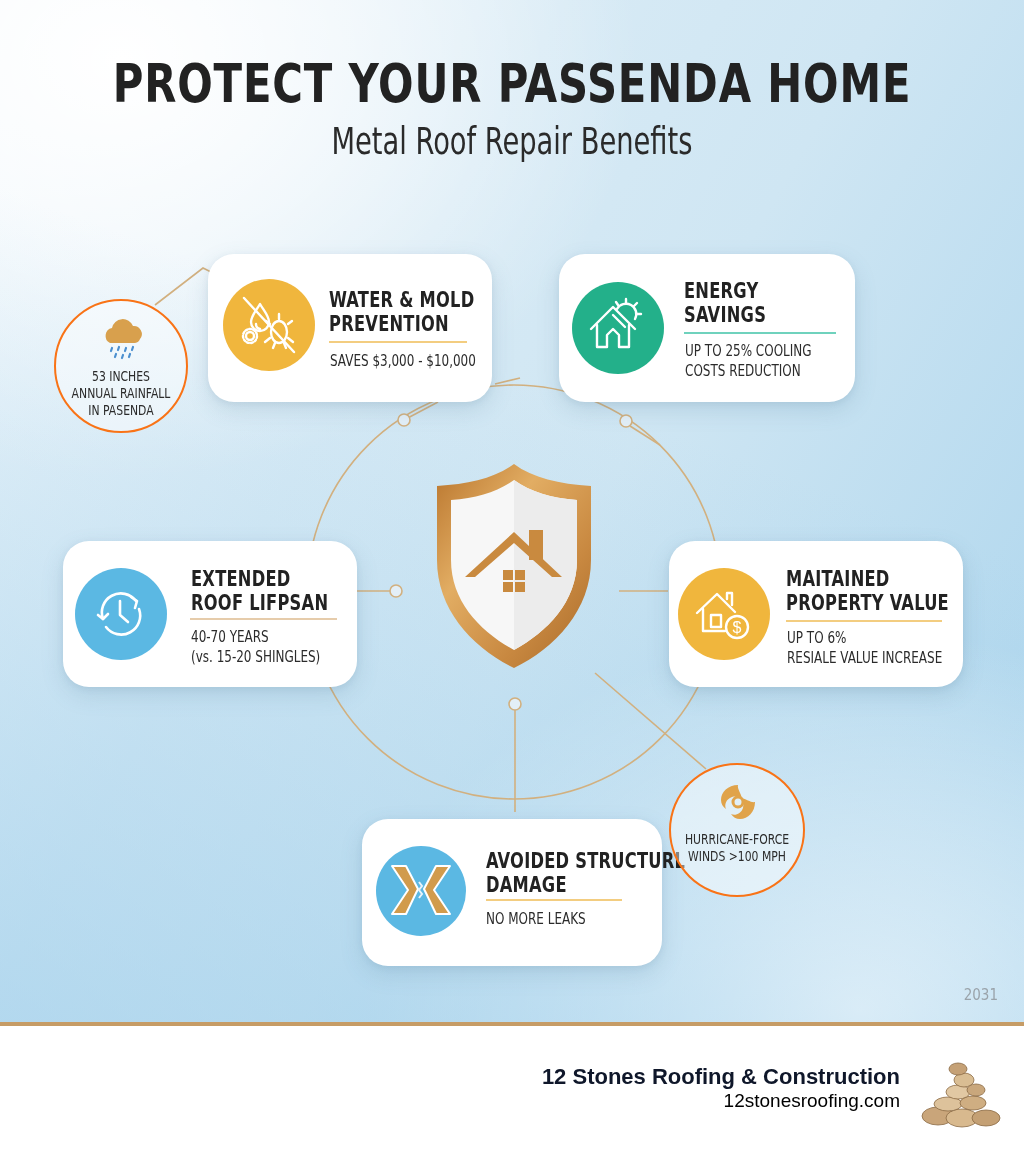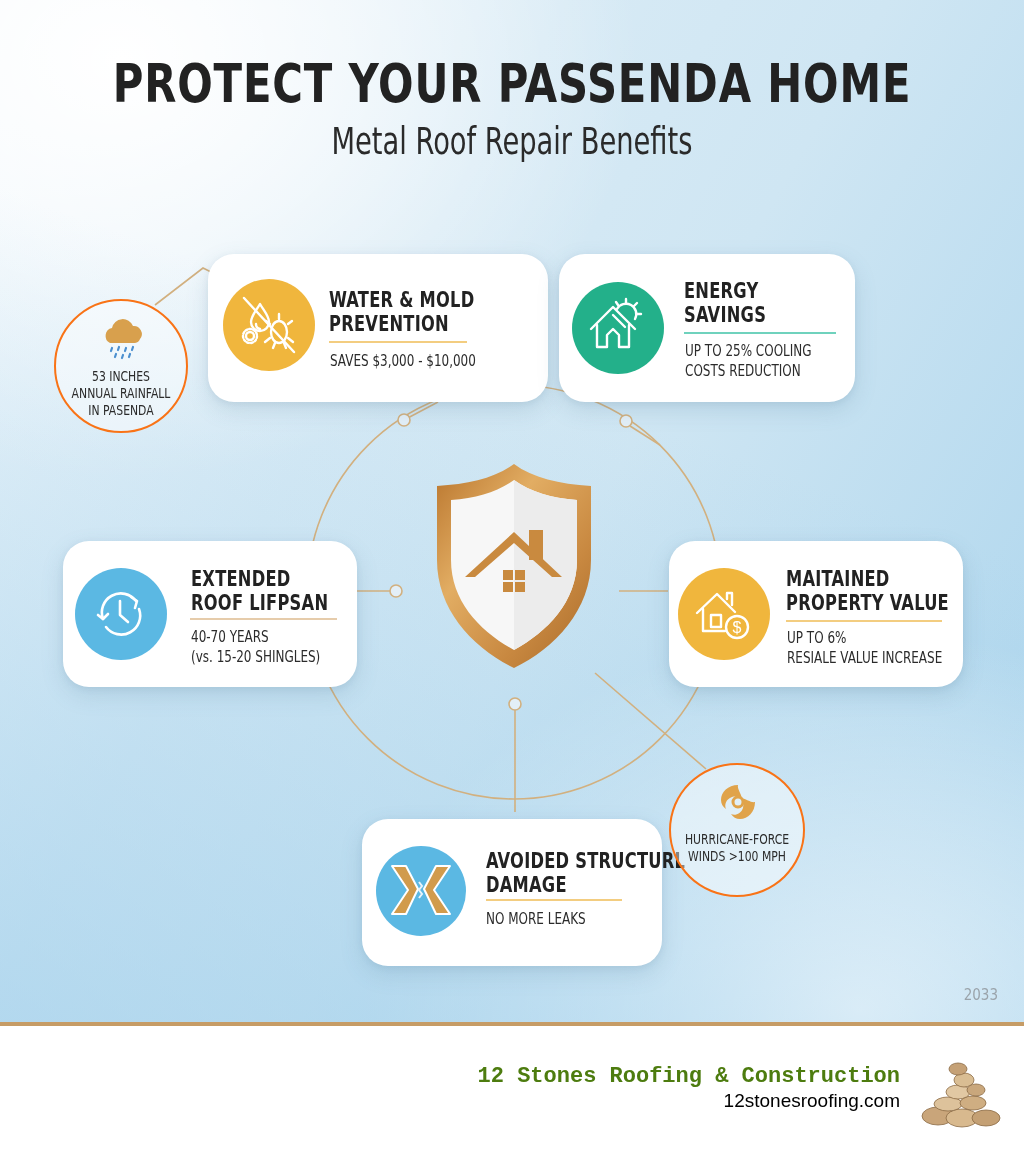--- a/index.html
+++ b/index.html
@@ -63,21 +63,21 @@
   }
 
   .shield { position: absolute; left: 433px; top: 460px; width: 162px; height: 212px; }
 
   .year { position: absolute; right: 26px; top: 986px; font-size: 15px; color: #9aa3aa; }
 
   .company {
     position: absolute; right: 124px; top: 1064px; text-align: right;
     font-family: "Liberation Sans", sans-serif;
   }
-  .company .name { font-size: 22px; font-weight: 700; color: #4d7c0f; line-height: 26px; font-family: Liberation Mono, monospace; }
+  .company .name { font-size: 22px; font-weight: 700; color: #0f172a; line-height: 26px; }
   .company .url { font-size: 19px; color: #000000; line-height: 22px; }
   .stones { position: absolute; left: 918px; top: 1060px; width: 86px; height: 70px; }
 </style>
 </head>
 <body>
 
 <div class="bg"></div>
 
 <svg class="lines" viewBox="0 0 1024 1024">
   <g fill="none" stroke="#d2b07f" stroke-width="1.6">
@@ -119,21 +119,21 @@
       <line x1="16" y1="37" x2="15" y2="40"></line>
         <line x1="23" y1="38" x2="22" y2="41"></line>
       <line x1="30" y1="37" x2="29" y2="40"></line>
     </g>
   </svg>
   <div class="txt" style="top:67px;">53 INCHES</div>
   <div class="txt" style="top:84px;">ANNUAL RAINFALL</div>
   <div class="txt" style="top:101px;">IN PASENDA</div>
 </div>
 
-<div class="card" style="left:208px; top:254px; width:340px; height:148px;">
+<div class="card" style="left:208px; top:254px; width:284px; height:148px;">
   <div class="icon-circle" style="left:15px; top:25px; width:92px; height:92px; background:#f0b63d;">
     <svg width="70" height="70" viewBox="0 0 70 70">
       <g fill="none" stroke="#fff" stroke-width="2.4" stroke-linecap="round" stroke-linejoin="round">
         <path d="M26 14 c-4 7 -9 12 -9 18 a9 9 0 0 0 18 0 c0-6 -5-11 -9-18z"></path>
         <path d="M22 34 a5 5 0 0 0 4 5"></path>
         <ellipse cx="45" cy="42" rx="8" ry="11"></ellipse>
         <line x1="45" y1="29" x2="45" y2="24"></line>
           <line x1="36" y1="34" x2="32" y2="31"></line>
         <line x1="54" y1="34" x2="58" y2="31"></line>
           <line x1="36" y1="48" x2="31" y2="52"></line>
@@ -266,21 +266,21 @@
   <g fill="#c98a3f">
     <polygon points="32,117 81,72 129,117 119,117 81,83 42,117"></polygon>
     <rect x="96" y="70" width="14" height="30"></rect>
     <rect x="70" y="110" width="10" height="10"></rect>
       <rect x="82" y="110" width="10" height="10"></rect>
     <rect x="70" y="122" width="10" height="10"></rect>
       <rect x="82" y="122" width="10" height="10"></rect>
   </g>
 </svg>
 
-<div class="year">2033</div>
+<div class="year">2031</div>
 
 <div class="gold-rule"></div>
 <div class="footer"></div>
 
 <div class="company">
   <div class="name">12 Stones Roofing &amp; Construction</div>
   <div class="url">12stonesroofing.com</div>
 </div>
 
 <svg class="stones" viewBox="0 0 86 70">

